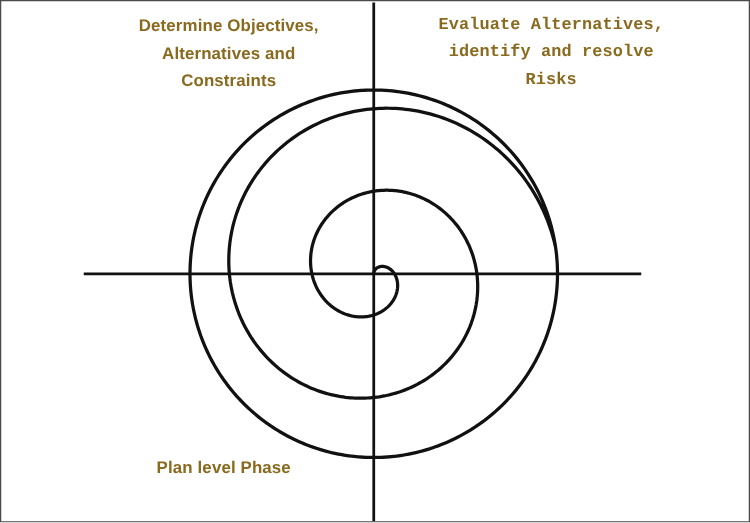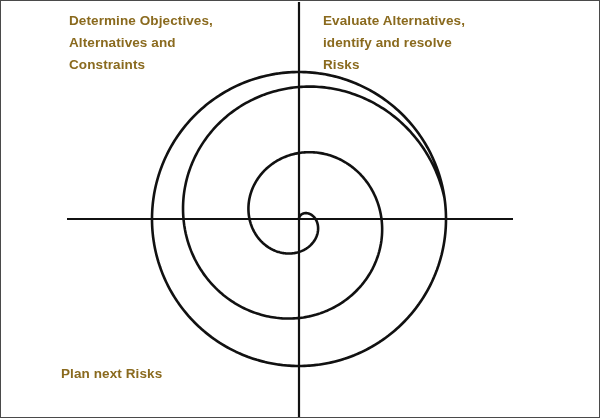--- a/index.html
+++ b/index.html
@@ -22,26 +22,27 @@
     width:600px;
     height:418px;
     display:block;
   }
   .quad-label{
     position:absolute;
     color:#8a6a1e;
     font-weight:bold;
     font-size:13.5px;
     line-height:22px;
+    text-align:center;
     white-space:pre-line;
     letter-spacing:.1px;
     user-select:none;
   }
   #label-tl{ left:68px;  top:9px;   width:228px; }
-  #label-tr{ left:322px; top:9px;   width:236px; }
+  #label-tr{ left:322px; top:9px;   width:236px;font-family:Liberation Mono, monospace; }
   #label-bl{ left:60px;  top:362px; width:236px; }
   #label-br{ left:318px; top:352px; width:240px; }
 </style>
 </head>
 <body>
 
 <div id="canvas" style="border-color: rgb(74, 74, 74); background: rgb(255, 255, 255);">
 
   <svg id="diagram-svg" viewBox="0 0 600 418">
     <g>
@@ -54,16 +55,16 @@
   </svg>
 
   <div class="quad-label" id="label-tl" style="color: rgb(138, 106, 30);">Determine Objectives,
 Alternatives and
 Constraints</div>
 
   <div class="quad-label" id="label-tr" style="color: rgb(138, 106, 30);">Evaluate Alternatives,
 identify and resolve
 Risks</div>
 
-  <div class="quad-label" id="label-bl" style="color: rgb(138, 106, 30);">Plan next Risks</div>
+  <div class="quad-label" id="label-bl" style="color: rgb(138, 106, 30);">Plan level Phase</div>
 
 
 </div>
 
 </body></html>

